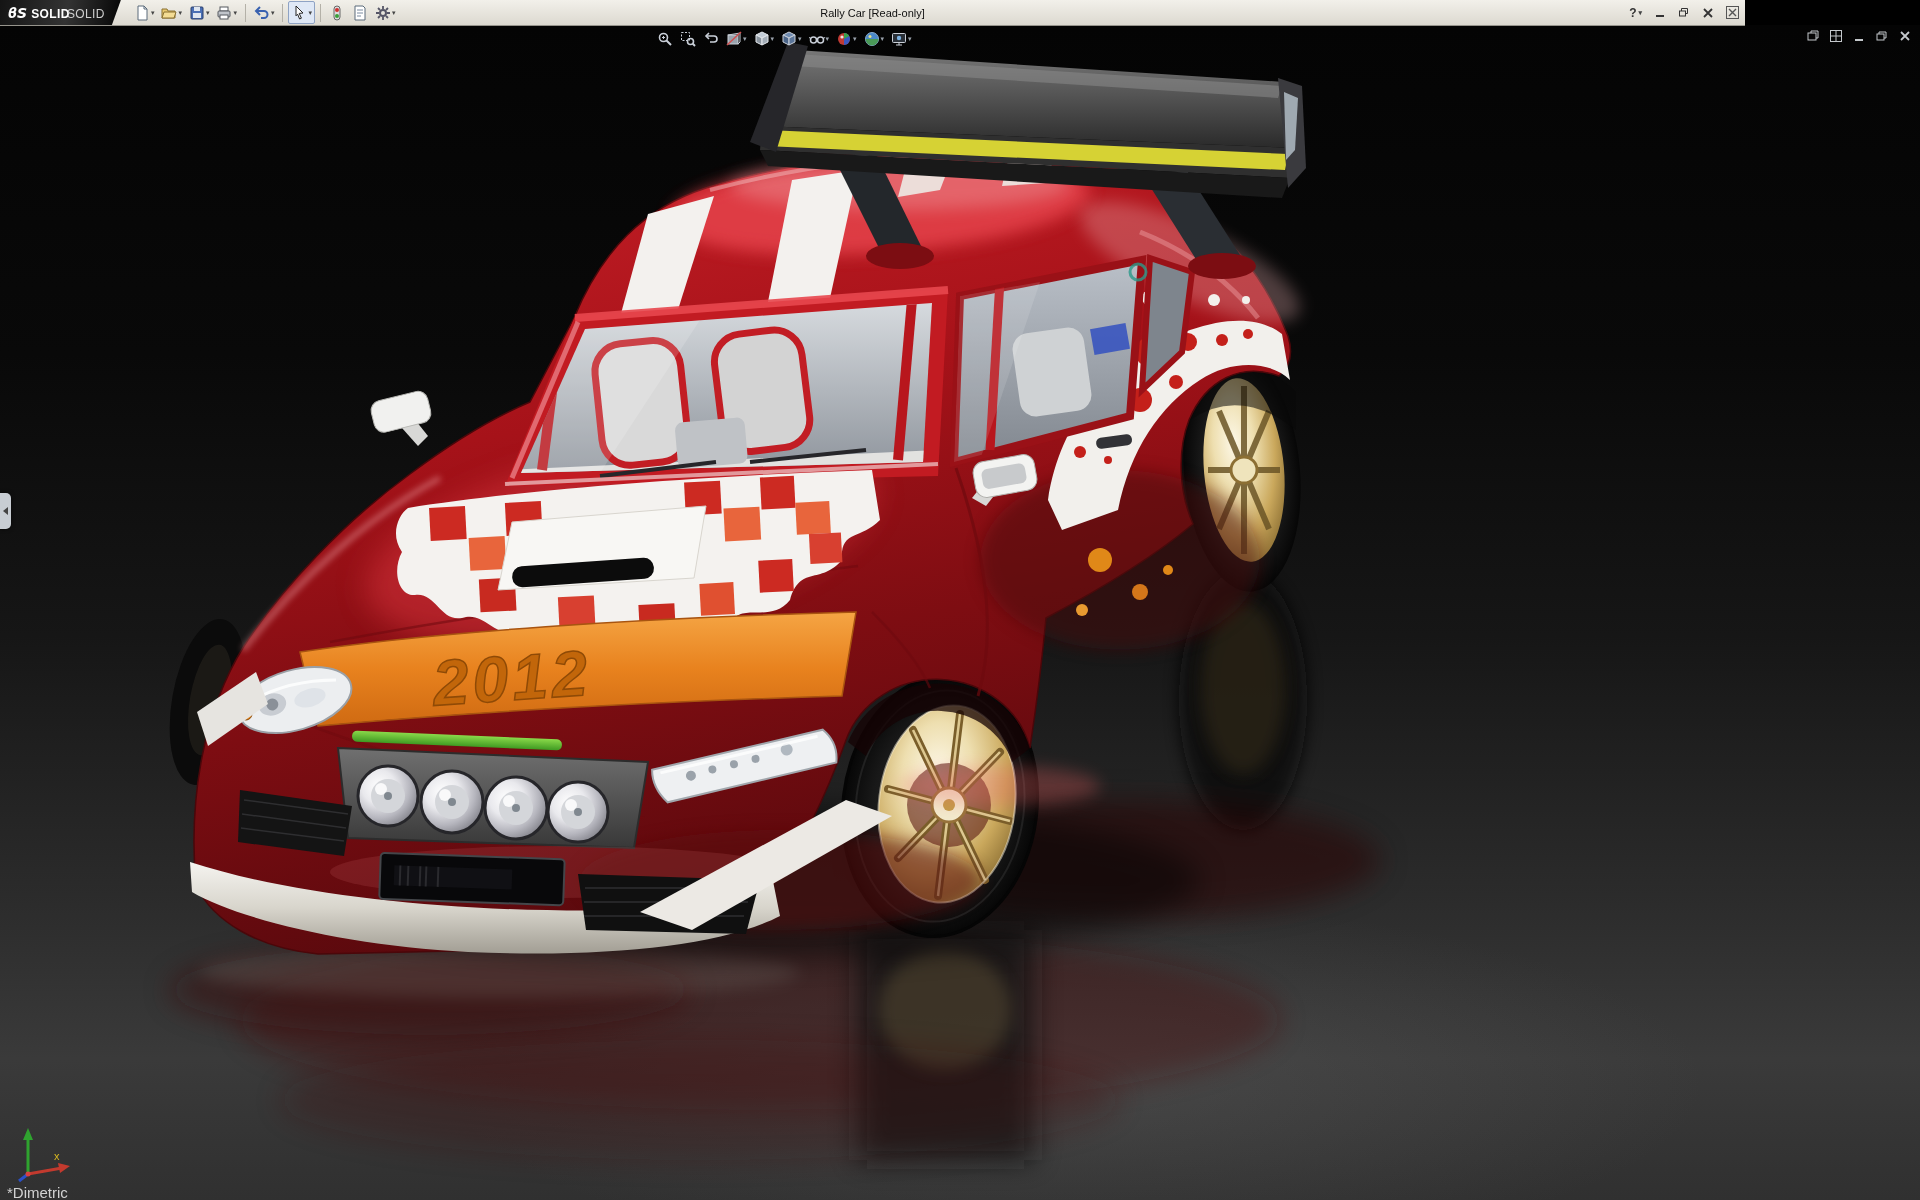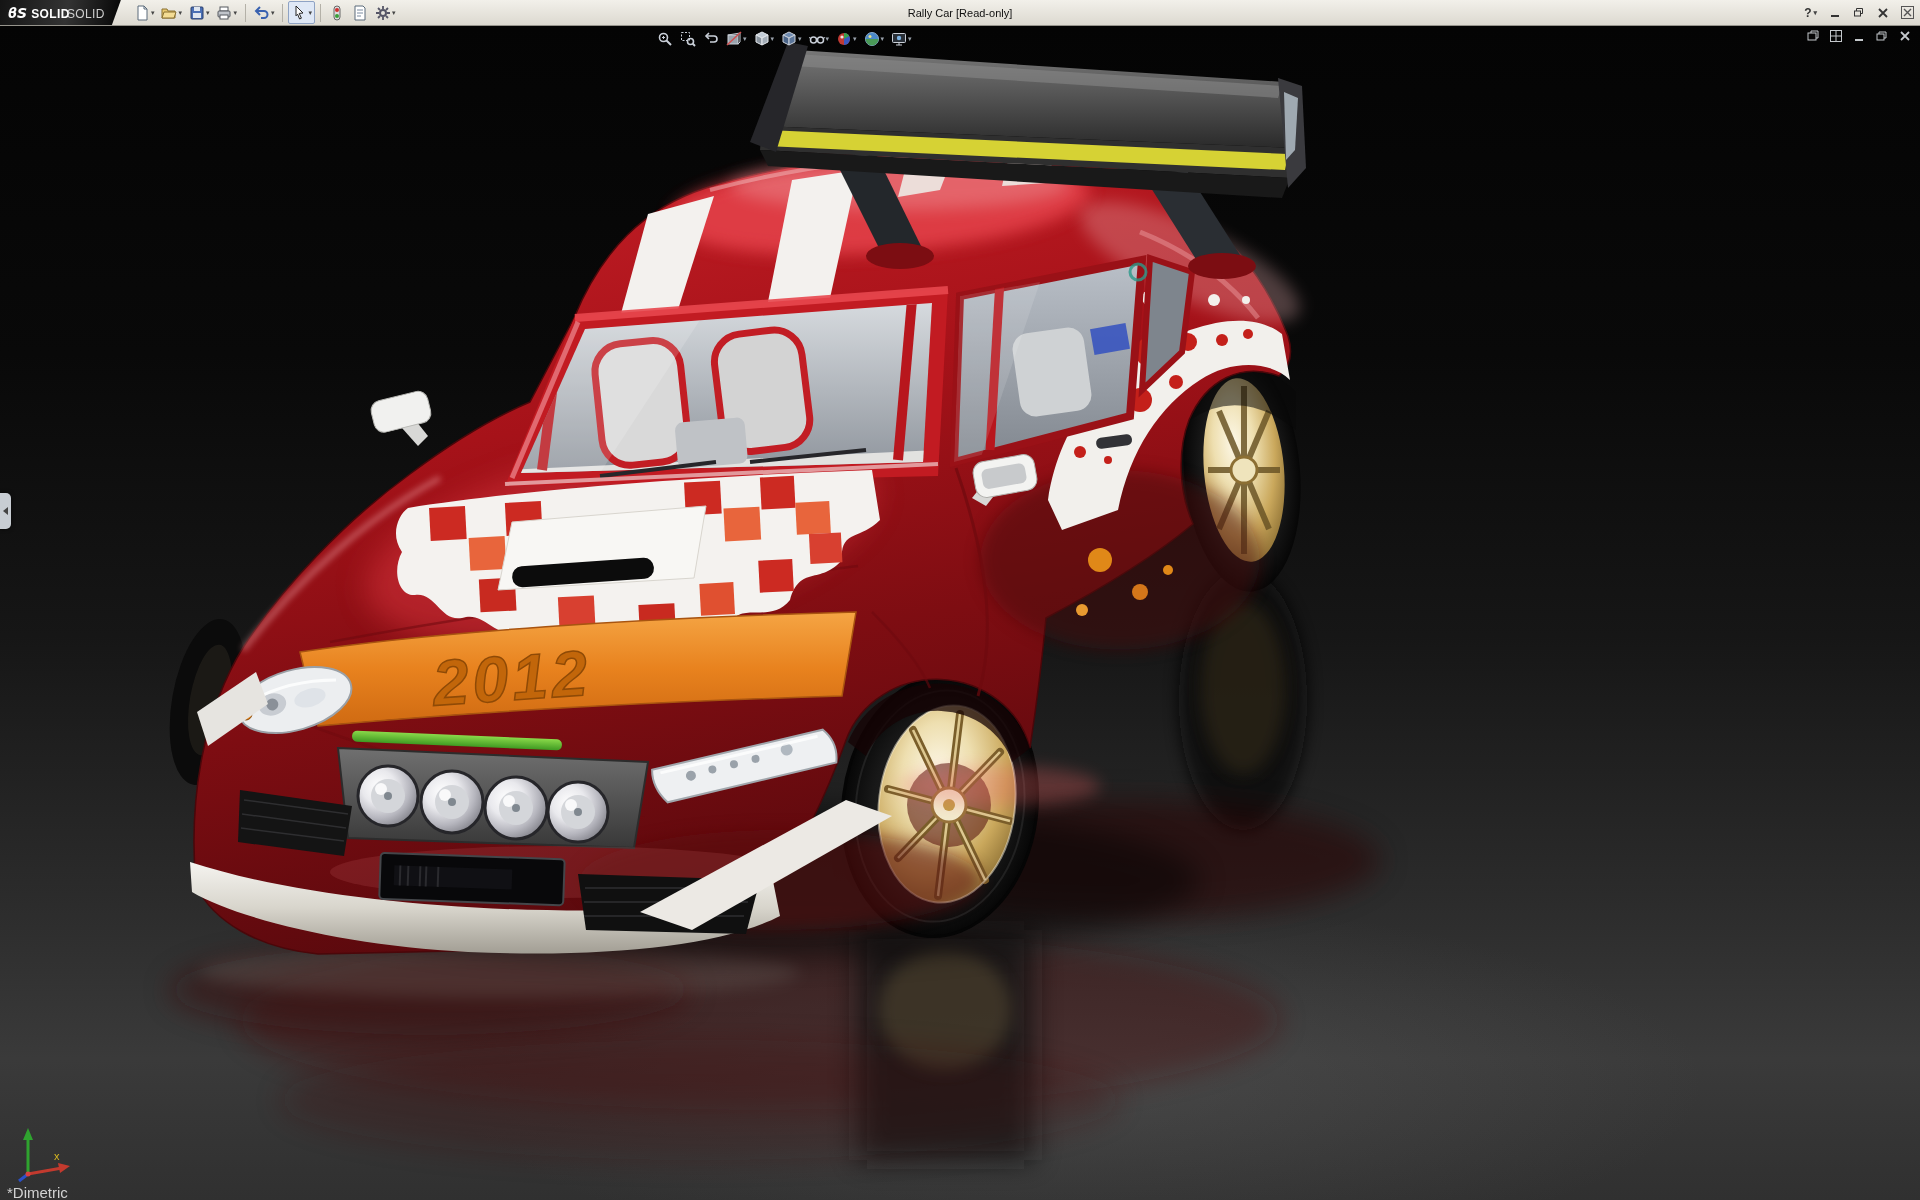--- a/index.html
+++ b/index.html
@@ -1,19 +1,19 @@
 <!DOCTYPE html>
 <html><head>
 <meta charset="utf-8">
 <style>
   html,body{margin:0;padding:0;width:1920px;height:1200px;overflow:hidden;background:#000;
     font-family:"Liberation Sans",sans-serif;-webkit-user-select:none;user-select:none;}
 
   
-  .titlebar{position:absolute;top:0;left:0;width:1920px;height:25px;
+  .titlebar{position:absolute;top:0;left:0;width:1745px;height:25px;
     background:linear-gradient(#f2f0ea,#dcd9d0);border-bottom:1px solid #96948c;
     display:flex;align-items:center;z-index:5;}
   .logo{height:25px;display:flex;align-items:center;gap:4px;padding:0 16px 0 8px;
     background:linear-gradient(100deg,#141414,#333 55%,#050505);
     clip-path:polygon(0 0,100% 0,calc(100% - 9px) 100%,0 100%);}
   .logo .glyph{color:#fff;font-style:italic;font-weight:bold;font-size:14px;
     font-family:"DejaVu Sans","Liberation Sans",sans-serif;}
   .logo .solid{color:#fff;font-weight:bold;font-size:12px;letter-spacing:.4px;}
   .logo .works{color:#cfcfcf;font-size:12px;letter-spacing:.4px;margin-left:-3px;}
   .tb{display:flex;align-items:center;gap:1px;padding-left:10px;}

